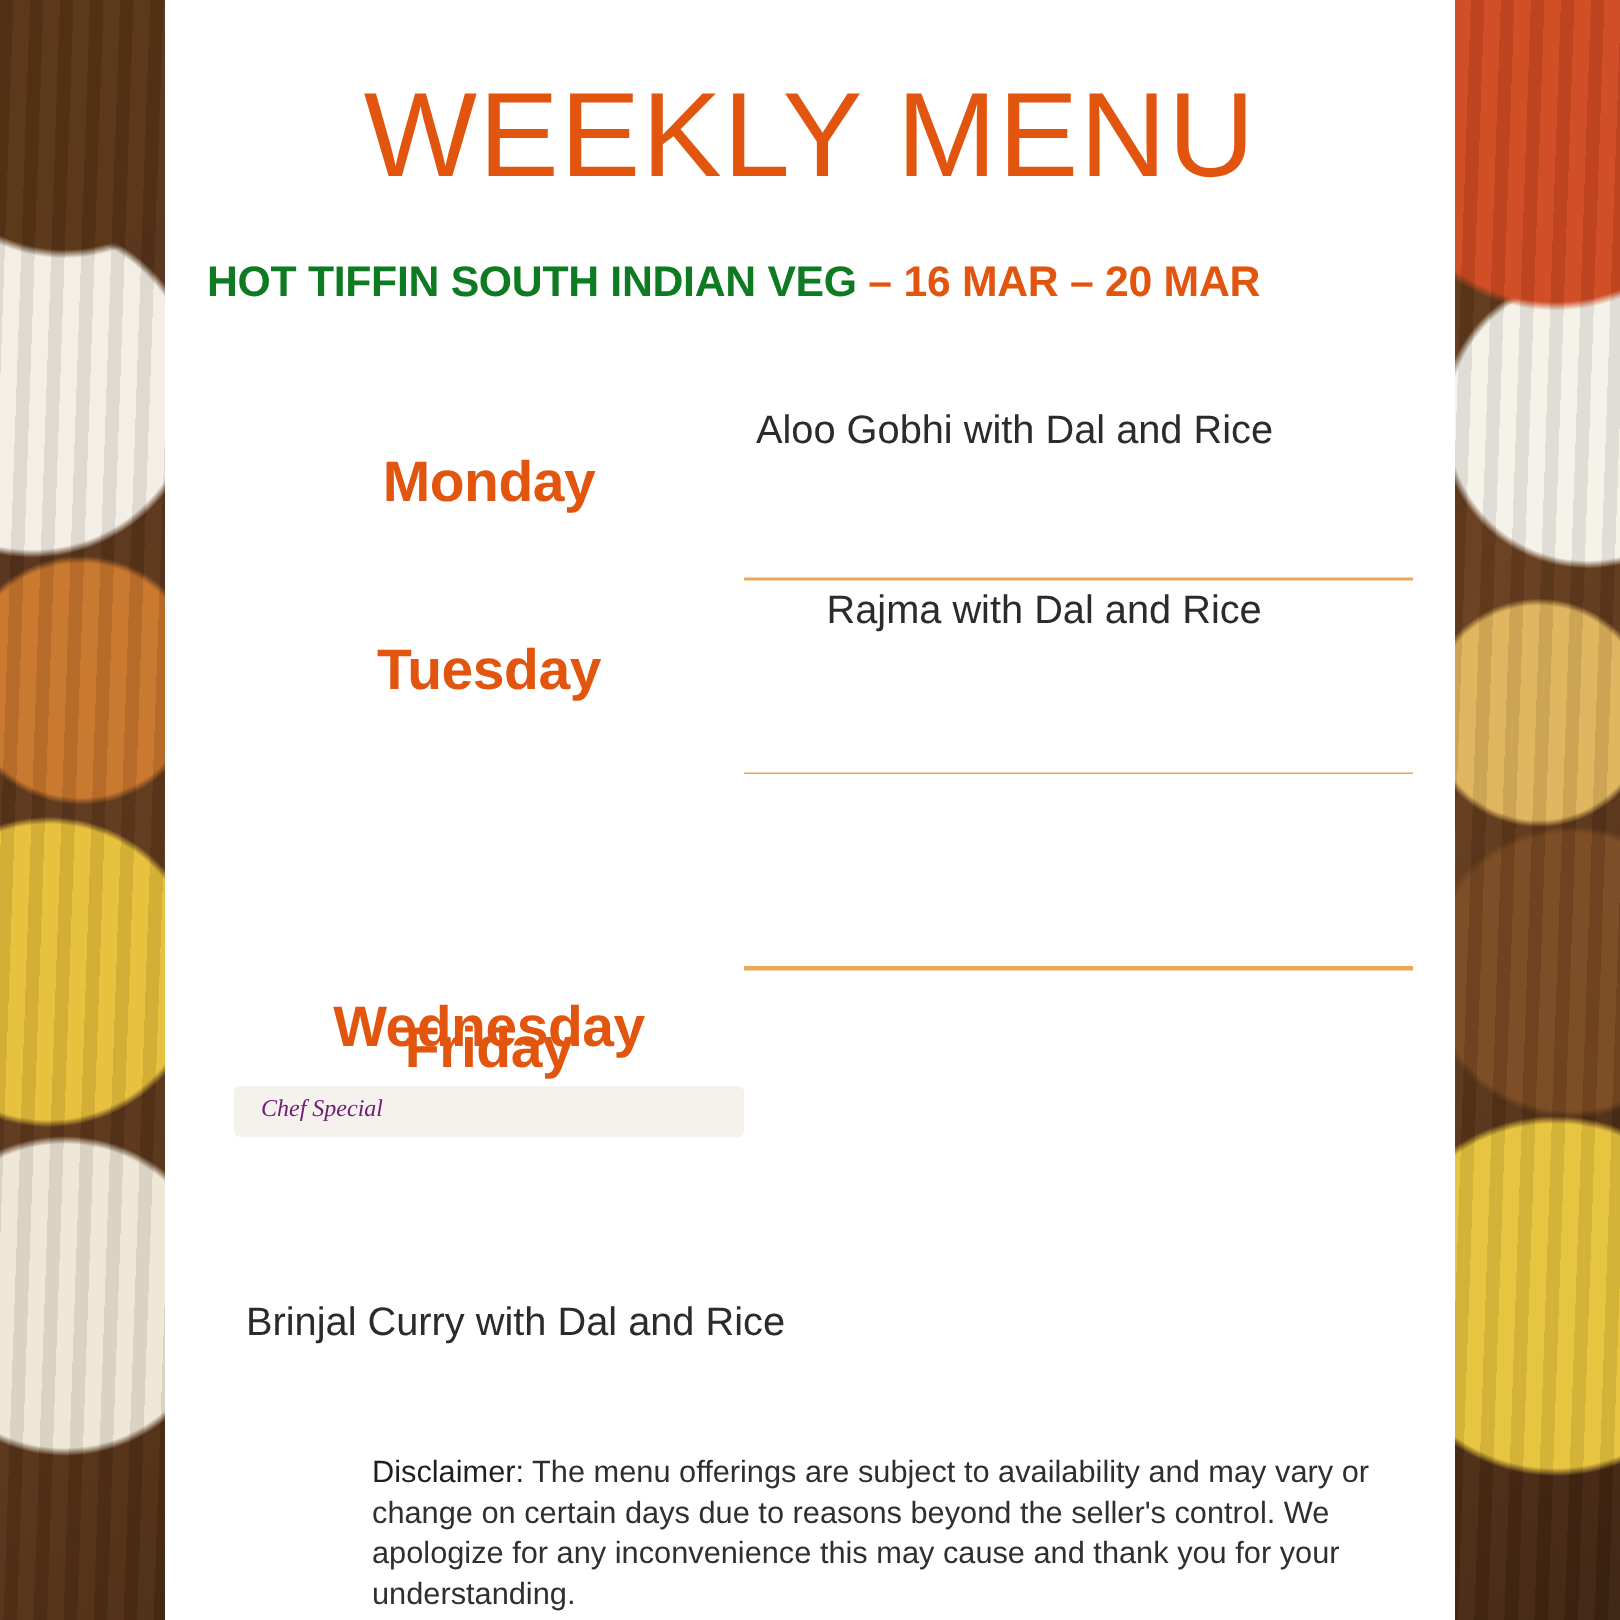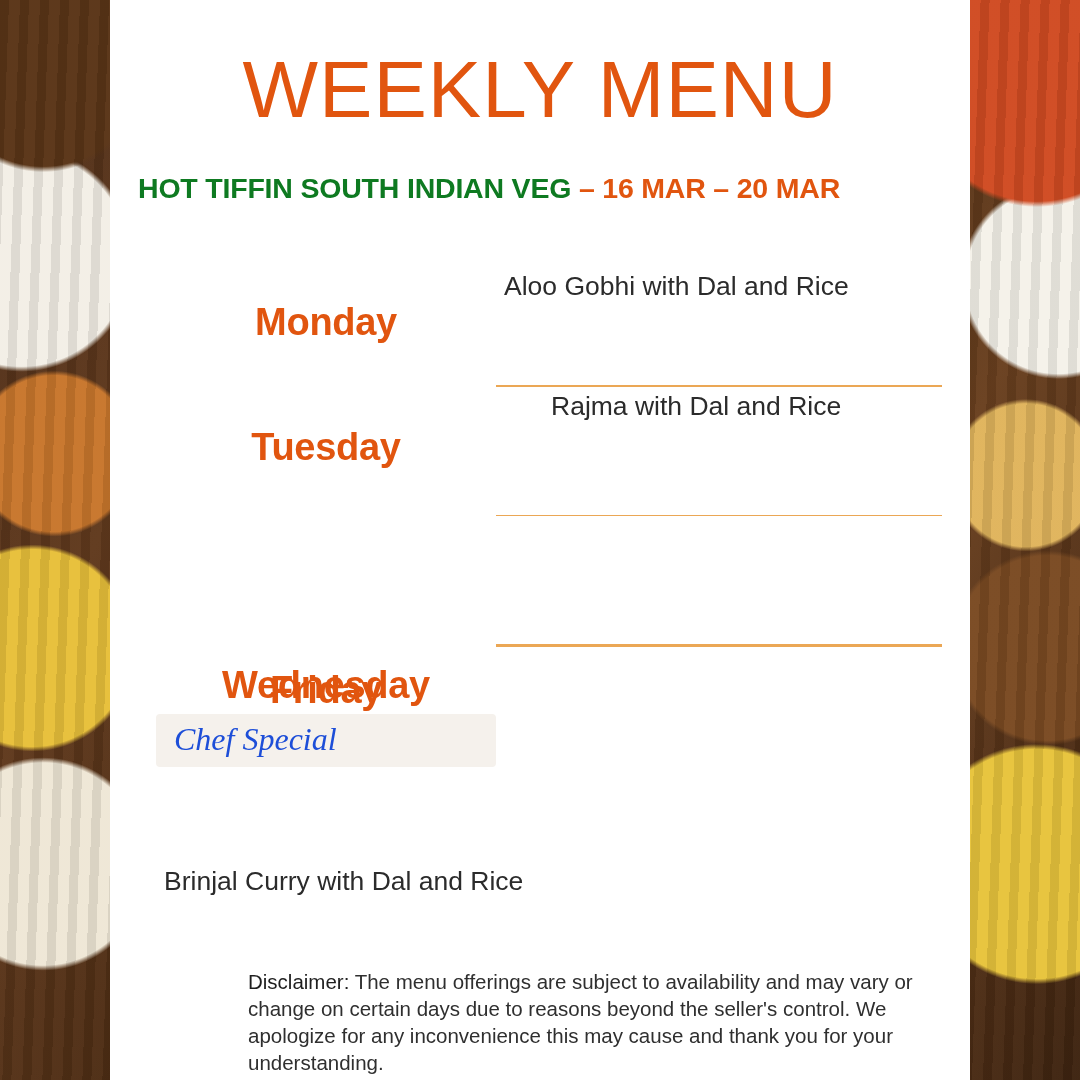--- a/index.html
+++ b/index.html
@@ -106,24 +106,24 @@
     color: #e1550f;
     font-weight: bold;
     font-size: 38px;
     line-height: 1.05;
     text-align: center;
     letter-spacing: -0.3px;
   }
   .chef-badge {
     margin-top: 4px;
     background: #f5f1ec;
-    color: #1d4ed8;
+    color: #701a75;
     font-family: "Liberation Serif", serif;
     font-style: italic;
-    font-size: 32px;
+    font-size: 16px;
     padding: 7px 18px 9px;
     border-radius: 4px;
   }
   .dish-cell {
     flex: 1 1 auto;
     display: flex;
     padding: 0 0 0 8px;
   }
   .dish-text {
     color: #2b2b2b;

